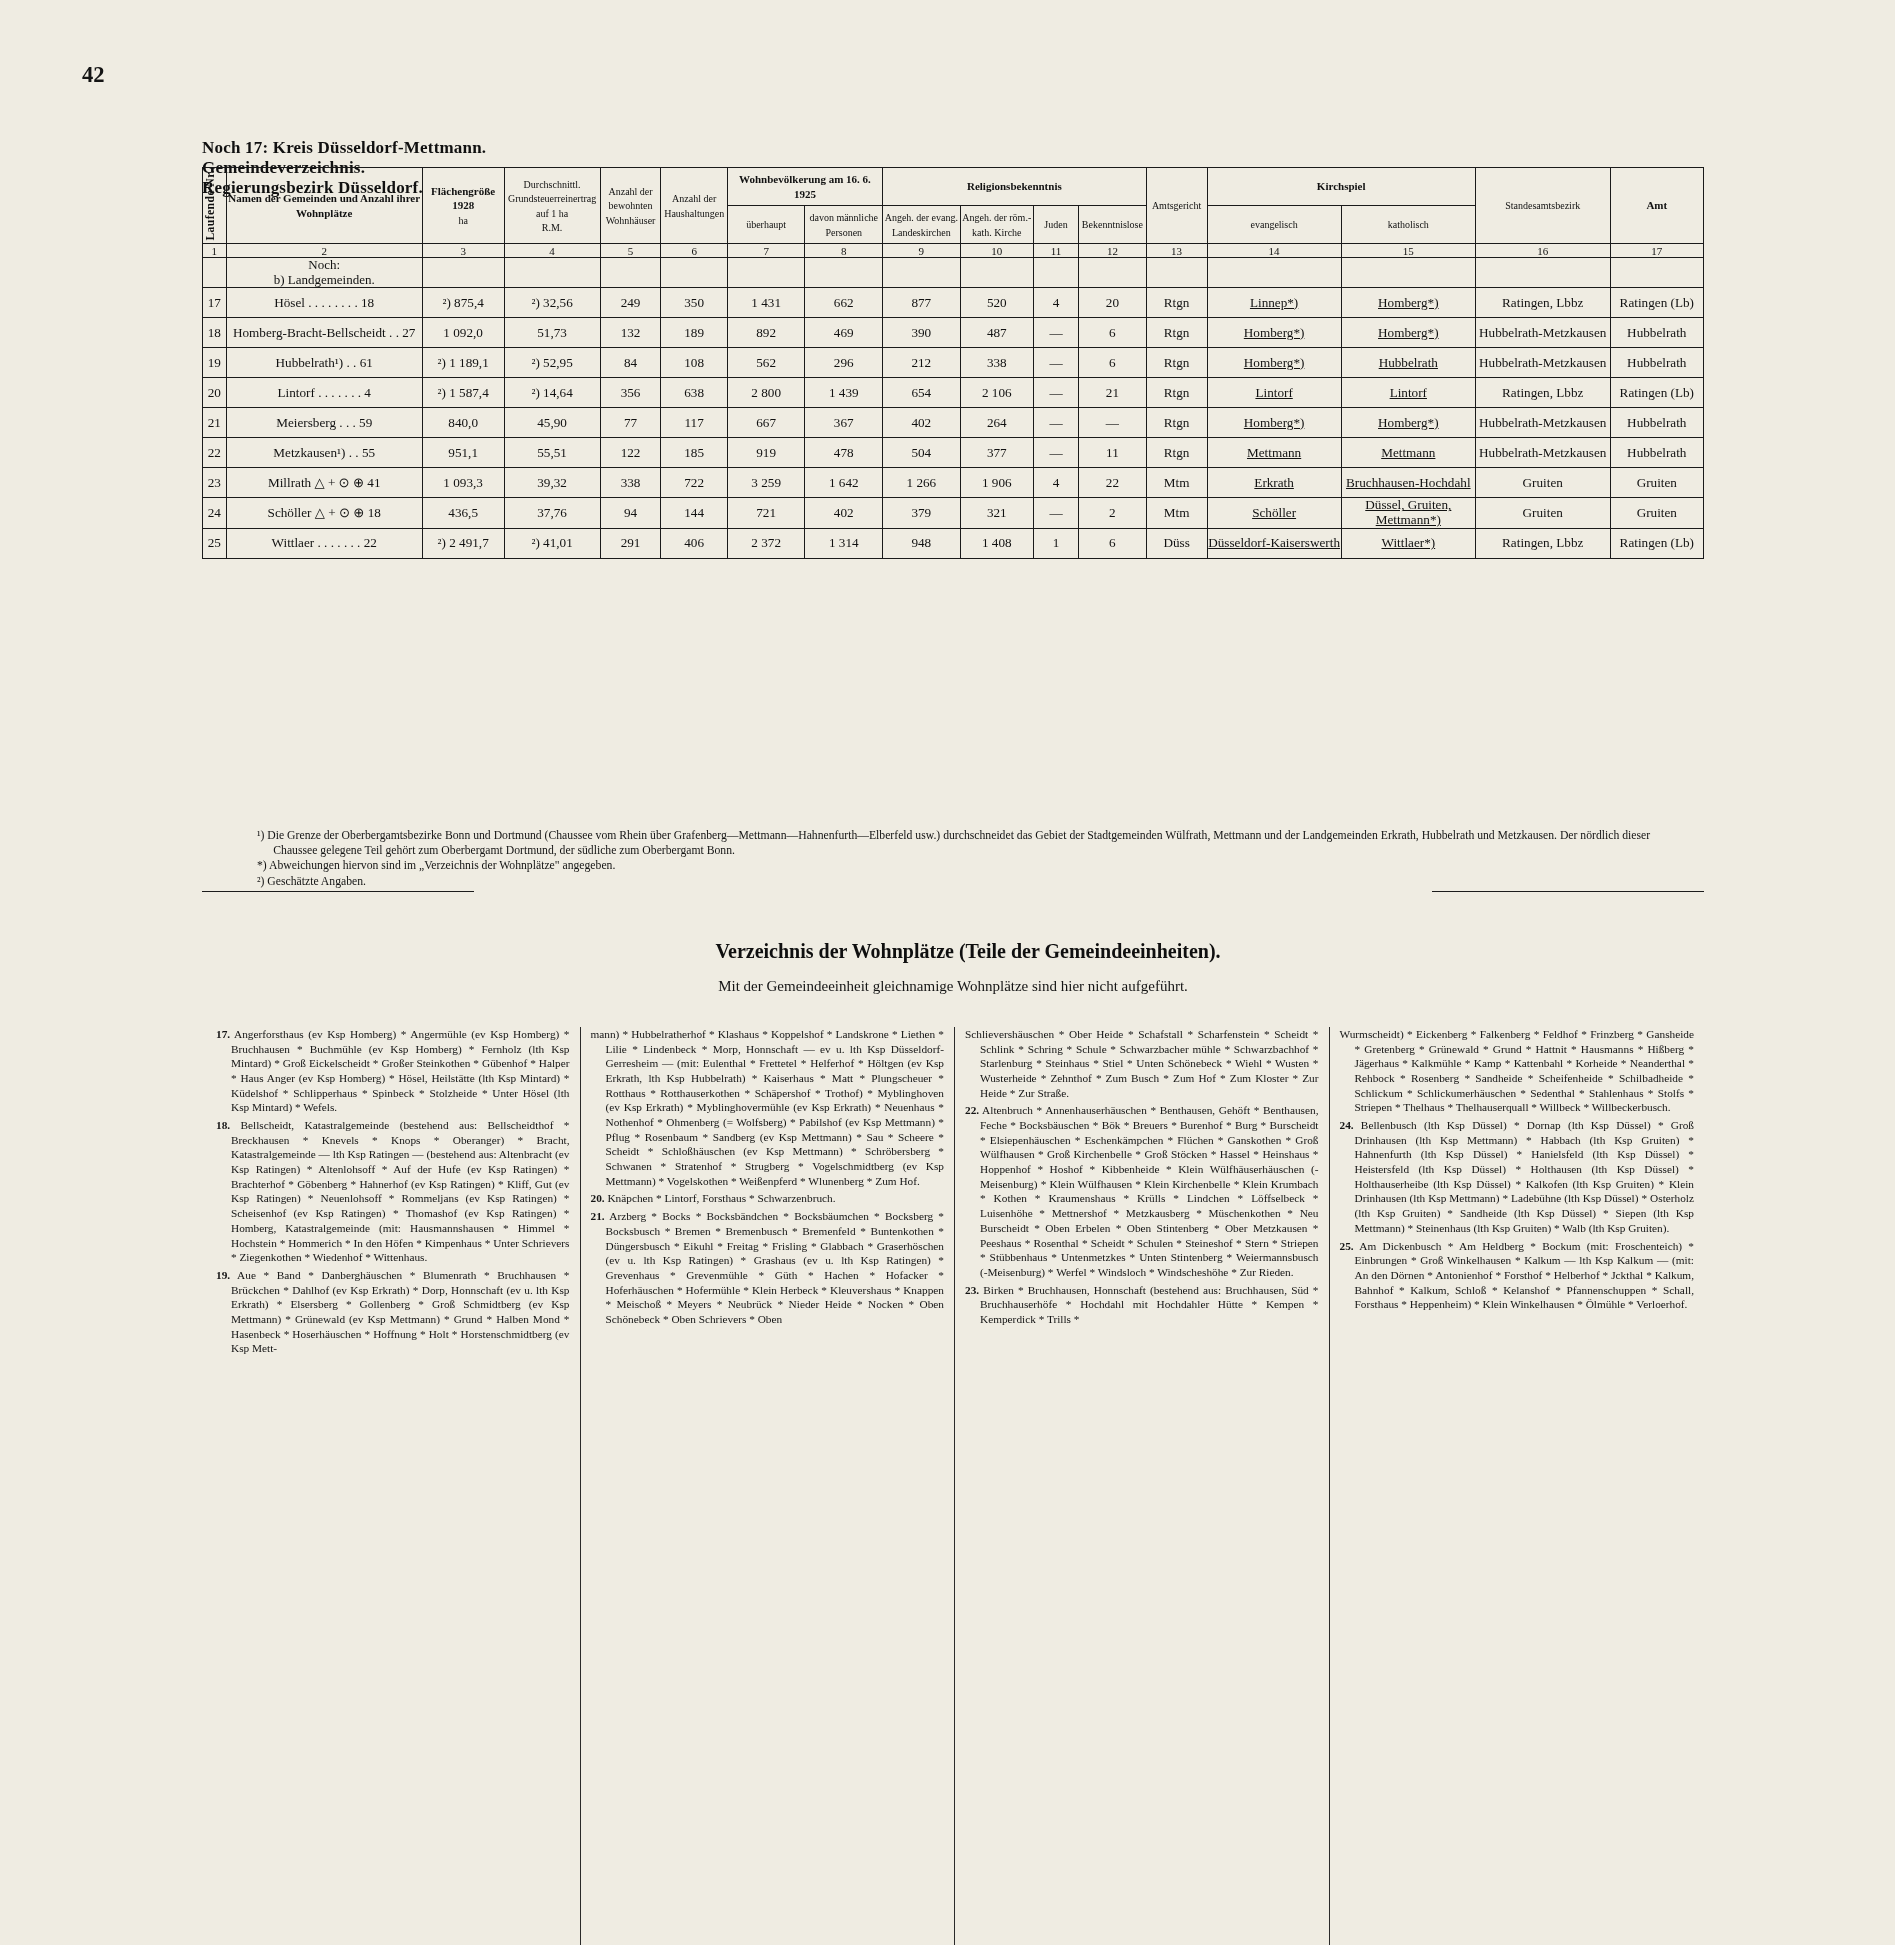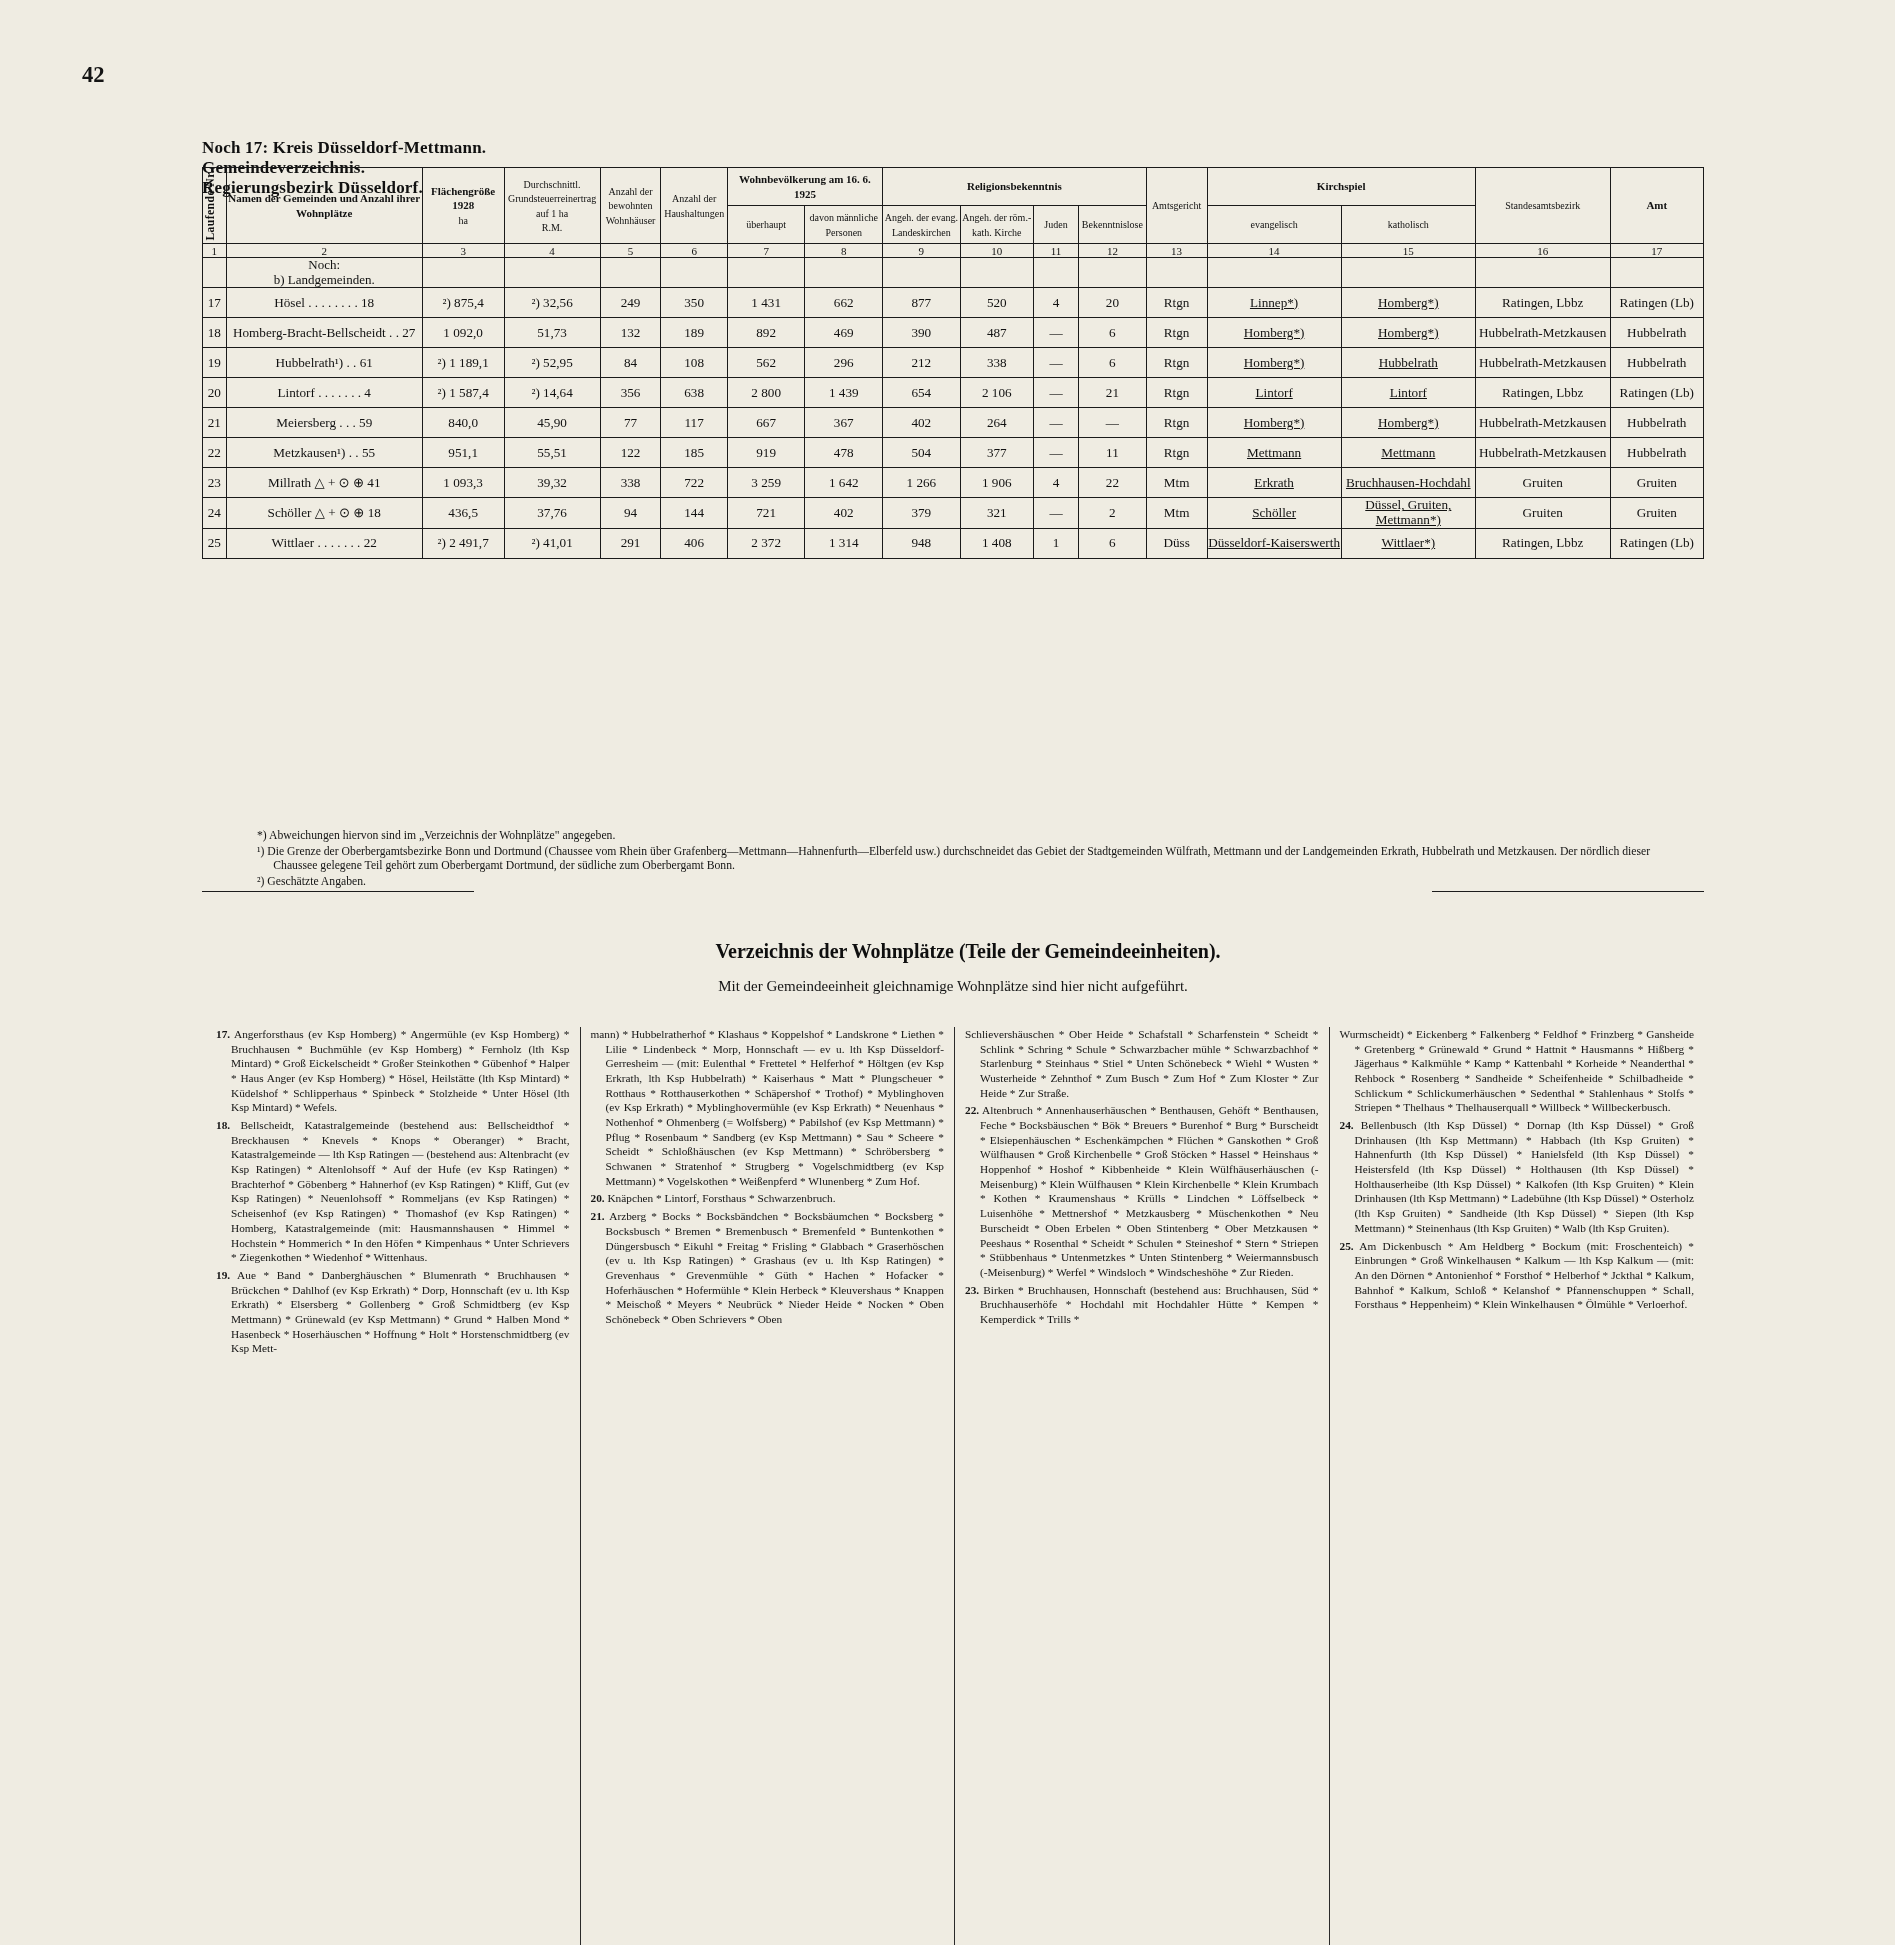--- a/index.html
+++ b/index.html
@@ -477,22 +477,22 @@
           <td class="lft">Düsseldorf-Kaiserswerth</td>
           <td class="lft">Wittlaer*)</td>
           <td class="ctr">Ratingen, Lbbz</td>
           <td class="ctr">Ratingen (Lb)</td>
         </tr>
       </tbody>
     </table>
   </div>
 
   <div class="footnotes">
+    <div>¹) Die Grenze der Oberbergamtsbezirke Bonn und Dortmund (Chaussee vom Rhein über Grafenberg—Mettmann—Hahnenfurth—Elberfeld usw.) durchschneidet das Gebiet der Stadtgemeinden Wülfrath, Mettmann und der Landgemeinden Erkrath, Hubbelrath und Metzkausen. Der nördlich dieser Chaussee gelegene Teil gehört zum Oberbergamt Dortmund, der südliche zum Oberbergamt Bonn.</div>
     <div>*) Abweichungen hiervon sind im „Verzeichnis der Wohnplätze" angegeben.</div>
-    <div>¹) Die Grenze der Oberbergamtsbezirke Bonn und Dortmund (Chaussee vom Rhein über Grafenberg—Mettmann—Hahnenfurth—Elberfeld usw.) durchschneidet das Gebiet der Stadtgemeinden Wülfrath, Mettmann und der Landgemeinden Erkrath, Hubbelrath und Metzkausen. Der nördlich dieser Chaussee gelegene Teil gehört zum Oberbergamt Dortmund, der südliche zum Oberbergamt Bonn.</div>
     <div>²) Geschätzte Angaben.</div>
   </div>
 
   <div class="rules-left"></div>
   <div class="rules-left2"></div>
 
   <div class="vz-title">Verzeichnis der Wohnplätze (Teile der Gemeindeeinheiten).</div>
   <div class="vz-sub">Mit der Gemeindeeinheit gleichnamige Wohnplätze sind hier nicht aufgeführt.</div>
 
   <div class="cols">

